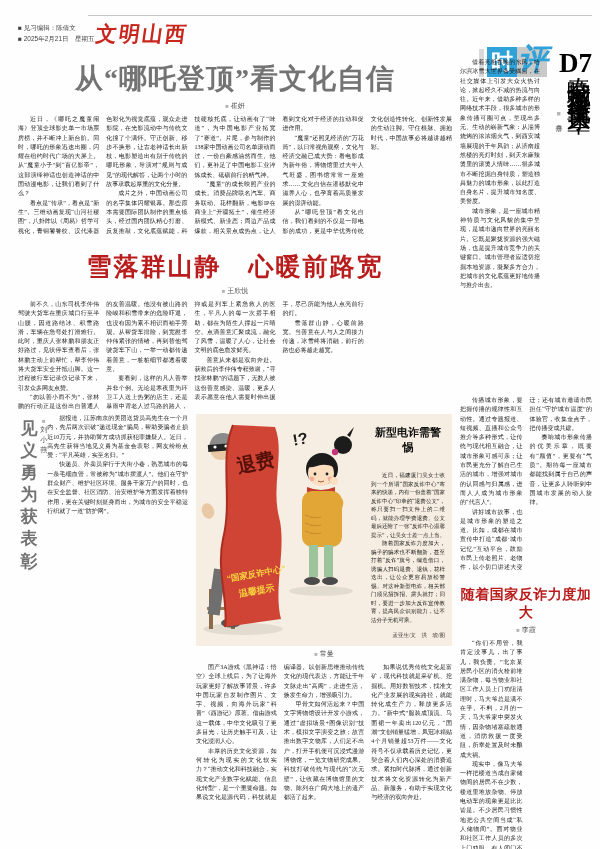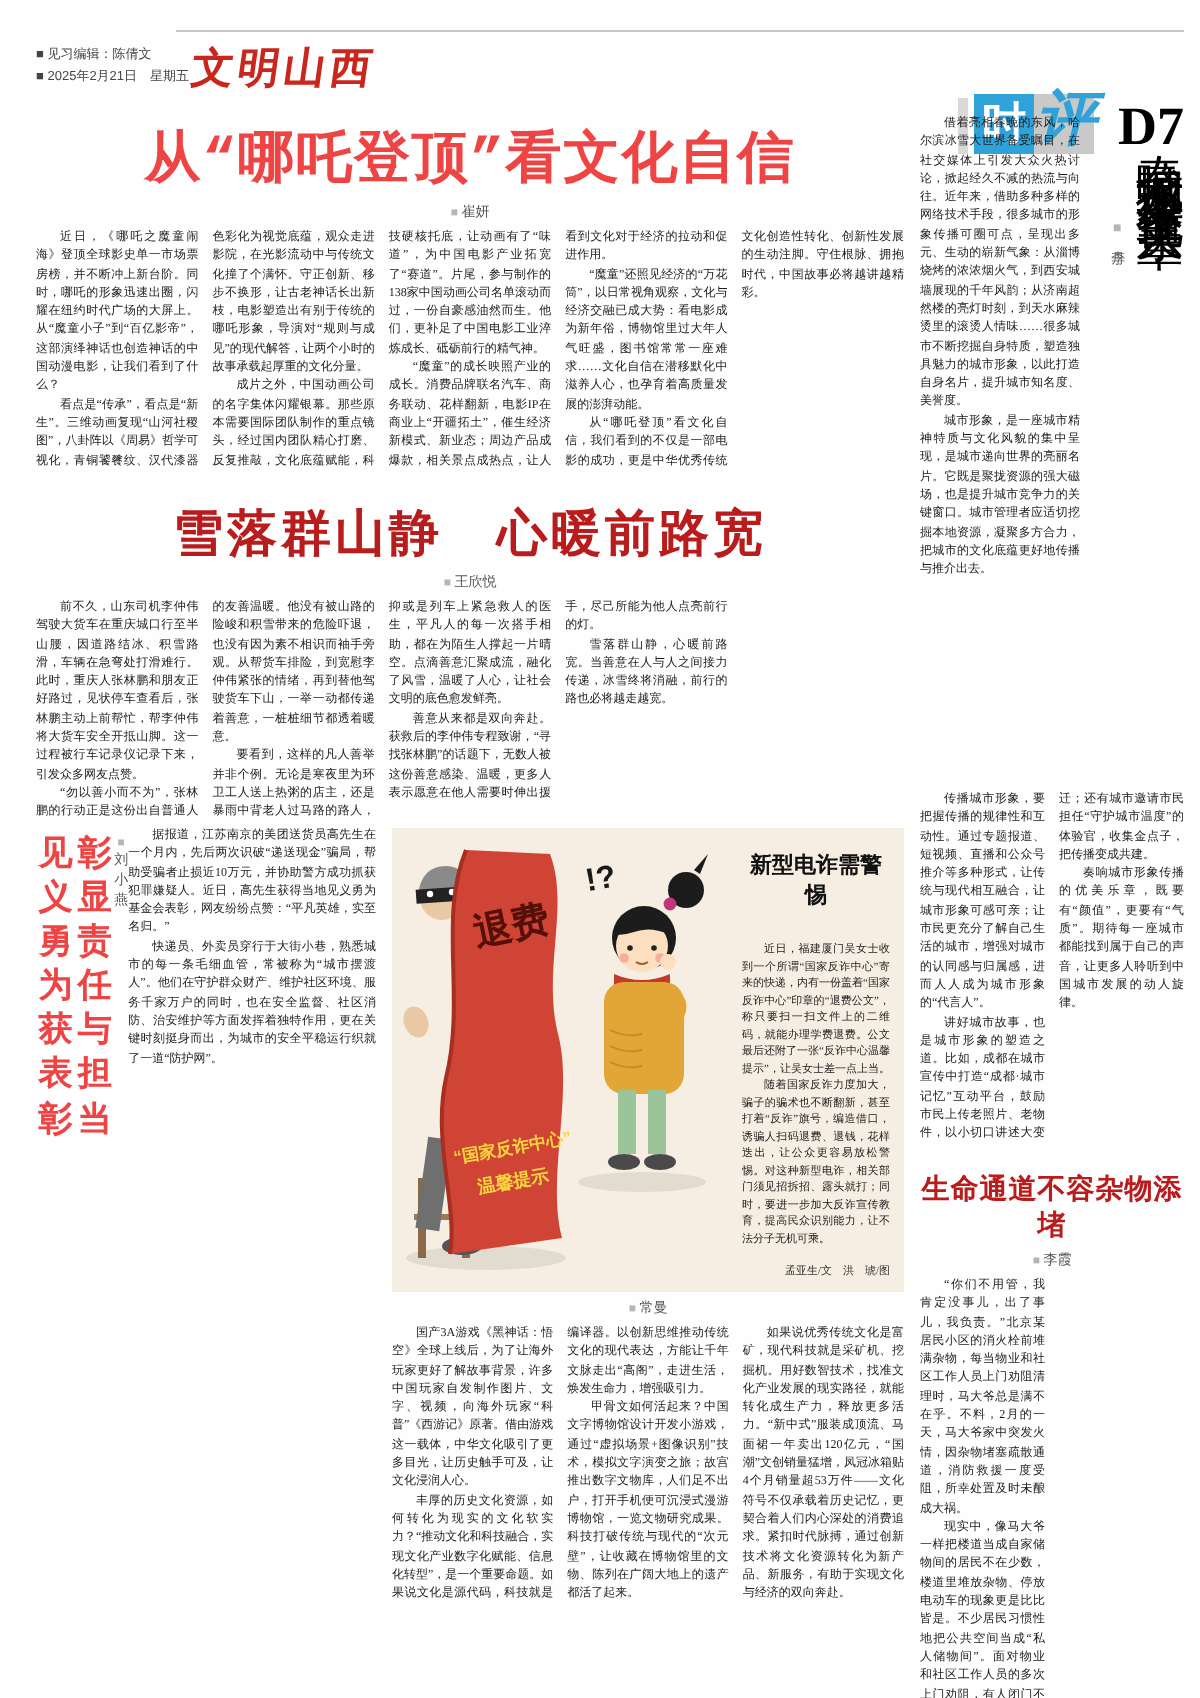--- a/index.html
+++ b/index.html
@@ -25,21 +25,21 @@
   .content{position:absolute;left:18px;top:58px;width:574px;height:784px;display:flex;gap:8px;}
   .main-left{width:434px;display:grid;grid-template-columns:170px 1fr;
              grid-template-rows:186px 170px 232px 1fr;column-gap:8px;}
   .artA{grid-column:1/3;grid-row:1;}
   .artB{grid-column:1/3;grid-row:2;}
   .artC{grid-column:1;grid-row:3/5;display:flex;flex-direction:row;}
   .cartoon-box{grid-column:2;grid-row:3;}
   .artD{grid-column:2;grid-row:4;}
   .sidebar{width:132px;display:flex;flex-direction:column;}
   
-  .hl{font-family:Liberation Mono, monospace;font-weight:bold;text-align:center;color:#ef4444;}
+  .hl{font-family:Liberation Serif, serif;font-weight:bold;text-align:center;color:#737373;}
   .hl-serif{font-family:"Liberation Serif",serif;font-weight:bold;text-align:center;color:#b91c1c;}
   .byline{text-align:center;font-size:7px;color:#555;margin:3px 0 4px;}
   .byline .mark{color:#b5b5b5;font-size:6px;}
   .bt{font-size:6px;line-height:1.55;text-align:justify;color:#1c1c1c;overflow:hidden;column-fill:auto;}
   .bt p{margin:0;text-indent:2em;}
   .cols5{column-count:5;column-gap:7px;}
   .cols3{column-count:3;column-gap:7px;}
   .cols2{column-count:2;column-gap:7px;}
   .artA .hl{font-size:28px;letter-spacing:1px;margin-top:2px;}
   .artA .bt{height:126px;}
@@ -126,21 +126,20 @@
           <p>前不久，山东司机李仲伟驾驶大货车在重庆城口行至半山腰，因道路结冰、积雪路滑，车辆在急弯处打滑难行。此时，重庆人张林鹏和朋友正好路过，见状停车查看后，张林鹏主动上前帮忙，帮李仲伟将大货车安全开抵山脚。这一过程被行车记录仪记录下来，引发众多网友点赞。</p>
           <p>“勿以善小而不为”，张林鹏的行动正是这份出自普通人的友善温暖。他没有被山路的险峻和积雪带来的危险吓退，也没有因为素不相识而袖手旁观。从帮货车排险，到宽慰李仲伟紧张的情绪，再到替他驾驶货车下山，一举一动都传递着善意，一桩桩细节都透着暖意。</p>
           <p>要看到，这样的凡人善举并非个例。无论是寒夜里为环卫工人送上热粥的店主，还是暴雨中背老人过马路的路人，抑或是列车上紧急救人的医生，平凡人的每一次搭手相助，都在为陌生人撑起一片晴空。点滴善意汇聚成流，融化了风雪，温暖了人心，让社会文明的底色愈发鲜亮。</p>
           <p>善意从来都是双向奔赴。获救后的李仲伟专程致谢，“寻找张林鹏”的话题下，无数人被这份善意感染、温暖，更多人表示愿意在他人需要时伸出援手，尽己所能为他人点亮前行的灯。</p>
           <p>雪落群山静，心暖前路宽。当善意在人与人之间接力传递，冰雪终将消融，前行的路也必将越走越宽。</p>
         </div>
       </section>
 
       <section class="artC">
         <div class="hl">见义勇为获表彰</div>
-        <div class="hl">彰显责任与担当</div>
         <div class="byline">
           <span class="mark">■</span>
           <span>刘小燕</span>
         </div>
         <div class="bt bt-top">
           <p>据报道，江苏南京的美团送货员高先生在一个月内，先后两次识破“递送现金”骗局，帮助受骗者止损近10万元，并协助警方成功抓获犯罪嫌疑人。近日，高先生获得当地见义勇为基金会表彰，网友纷纷点赞：“平凡英雄，实至名归。”</p>
           <p>快递员、外卖员穿行于大街小巷，熟悉城市的每一条毛细血管，常被称为“城市摆渡人”。他们在守护群众财产、维护社区环境、服务千家万户的同时，也在安全监督、社区消防、治安维护等方面发挥着独特作用，更在关键时刻挺身而出，为城市的安全平稳运行织就了一道“防护网”。</p>
         </div>
         <div class="bt bt-bottom cols2">
           <p>在弘扬道义的同时，需要用好相应制度与奖惩表彰机制。南京市及时对高先生进行表彰，正是一种正向激励，能带动更多人见义勇为。2024年11月14日，国家邮政局相关负责人在发布会上提到，要推动建立快递从业人员举报违法犯罪活动奖励机制；北京、兰州、洛阳、青岛、深圳等地相关部门也陆续出台政策，鼓励快递从业者提供线索，参与城市治理互助共治……</p>
@@ -249,21 +248,21 @@
           <div class="v-title">奏响城市形象传播优美乐章</div>
         </div>
         <div class="f-body2 bt cols2">
           <p>传播城市形象，要把握传播的规律性和互动性。通过专题报道、短视频、直播和公众号推介等多种形式，让传统与现代相互融合，让城市形象可感可亲；让市民更充分了解自己生活的城市，增强对城市的认同感与归属感，进而人人成为城市形象的“代言人”。</p>
           <p>讲好城市故事，也是城市形象的塑造之道。比如，成都在城市宣传中打造“成都·城市记忆”互动平台，鼓励市民上传老照片、老物件，以小切口讲述大变迁；还有城市邀请市民担任“守护城市温度”的体验官，收集金点子，把传播变成共建。</p>
           <p>奏响城市形象传播的优美乐章，既要有“颜值”，更要有“气质”。期待每一座城市都能找到属于自己的声音，让更多人聆听到中国城市发展的动人旋律。</p>
         </div>
       </section>
 
       <section class="artE">
-        <div class="hl-serif">生命通道不容杂物添堵</div>
+        <div class="hl-serif">随着国家反诈力度加大</div>
         <div class="byline">
           <span class="mark">■</span>
           <span>李霞</span>
         </div>
         <div class="bt cols2">
           <p>“你们不用管，我肯定没事儿，出了事儿，我负责。”北京某居民小区的消火栓前堆满杂物，每当物业和社区工作人员上门劝阻清理时，马大爷总是满不在乎。不料，2月的一天，马大爷家中突发火情，因杂物堵塞疏散通道，消防救援一度受阻，所幸处置及时未酿成大祸。</p>
           <p>现实中，像马大爷一样把楼道当成自家储物间的居民不在少数，楼道里堆放杂物、停放电动车的现象更是比比皆是。不少居民习惯性地把公共空间当成“私人储物间”。面对物业和社区工作人员的多次上门劝阻，有人闭门不见；有人“打哈哈”，当面答应马上清理，扭头依旧“我行我素”；更有甚者直接回怼：“堵了也就这几回事，就让我365天都不方便吗？”</p>
 
         </div>
       </section>

